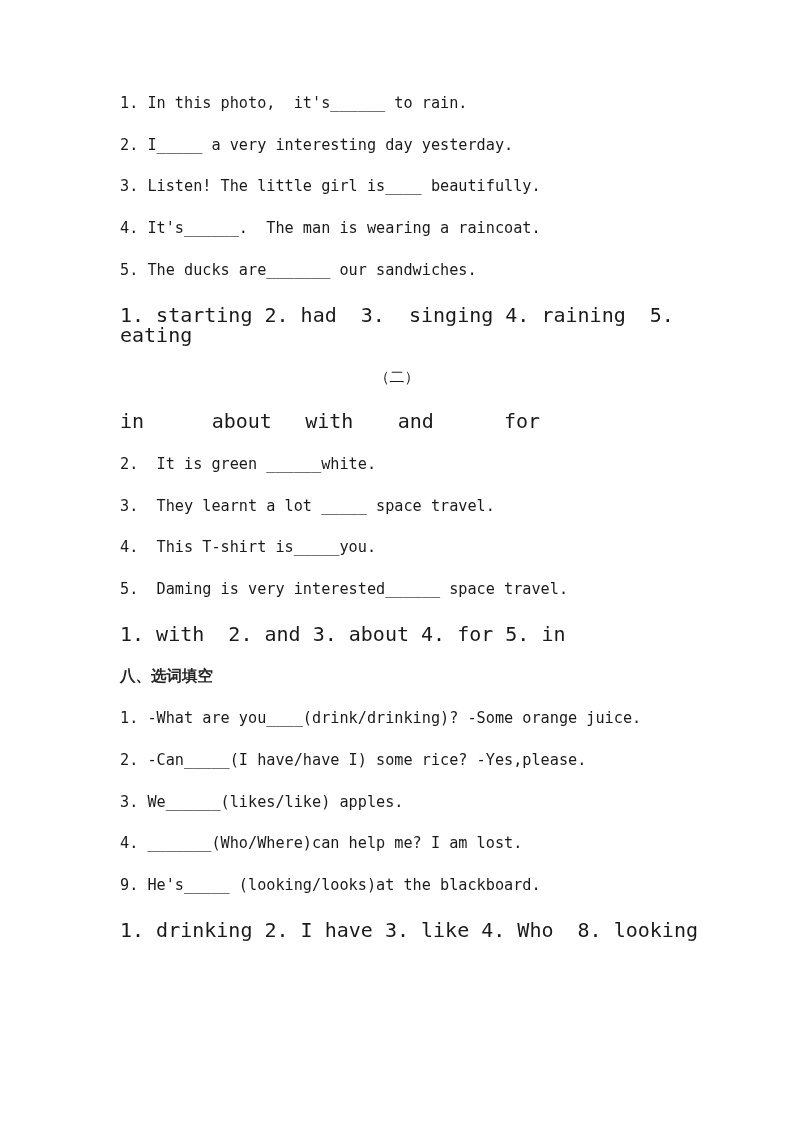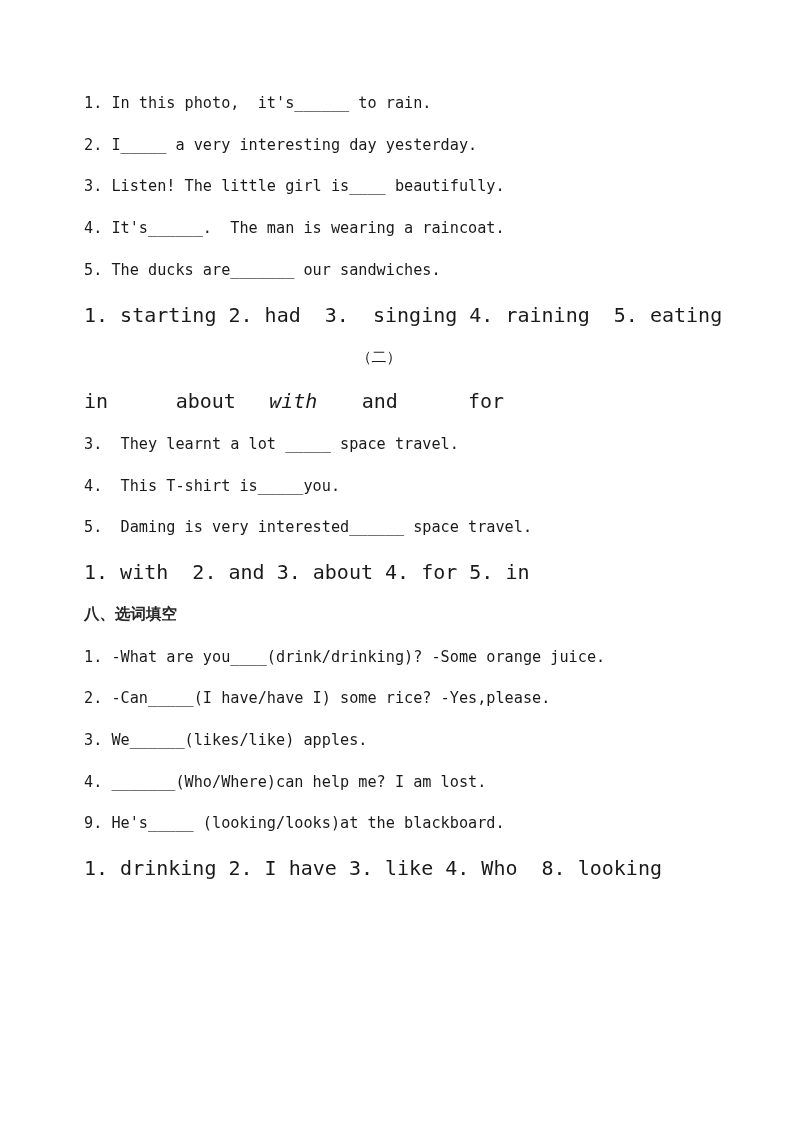--- a/index.html
+++ b/index.html
@@ -13,21 +13,21 @@
     height: 1123px;
     font-family: "Liberation Serif", "DejaVu Serif", serif;
     color: #000000;
     -webkit-font-smoothing: antialiased;
   }
   .page {
     position: relative;
     width: 794px;
     height: 1123px;
     box-sizing: border-box;
-    padding: 96px 70px 0 84px;
+    padding: 96px 70px 0 120px;
     background: #ffffff;
     overflow: hidden;
   }
   .doc-body {
     display: block;
   }
   
   .qline {
     font-family: "DejaVu Sans Mono", "Liberation Mono", monospace;
     font-size: 15.2px;
@@ -64,21 +64,21 @@
     color: #1a1a1a;
     margin: 0 0 26.5px 0;
     display: flex;
     width: 420px;
   }
   .word-bank .bank-word {
     display: inline-block;
   }
   .word-bank .bank-word.w1 { width: 95px; }
   .word-bank .bank-word.w2 { width: 97px; }
-  .word-bank .bank-word.w3 { width: 96px; font-style: italic; }
+  .word-bank .bank-word.w3 { width: 96px; }
   .word-bank .bank-word.w4 { width: 110px; }
   .word-bank .bank-word.w5 { width: auto; }
   
   .section-heading {
     font-family: "DejaVu Sans", "Liberation Sans", sans-serif;
     font-size: 15.5px;
     line-height: 1.0;
     color: #262626;
     margin: 8px 0 27px 0;
   }
@@ -100,20 +100,21 @@
     <p class="part-marker">（二）</p>
 
     <div class="word-bank">
       <span class="bank-word w1">in</span>
       <span class="bank-word w2">about</span>
       <span class="bank-word w3">with</span>
       <span class="bank-word w4">and</span>
       <span class="bank-word w5">for</span>
     </div>
 
+    <p class="qline">2.  It is green ______white.</p>
     <p class="qline">3.  They learnt a lot _____ space travel.</p>
     <p class="qline">4.  This T-shirt is_____you.</p>
     <p class="qline">5.  Daming is very interested______ space travel.</p>
 
     <p class="answer-line">1. with  2. and 3. about 4. for 5. in</p>
 
     <h2 class="section-heading">八、选词填空</h2>
 
     <p class="qline">1. -What are you____(drink/drinking)? -Some orange juice.</p>
     <p class="qline">2. -Can_____(I have/have I) some rice? -Yes,please.</p>

